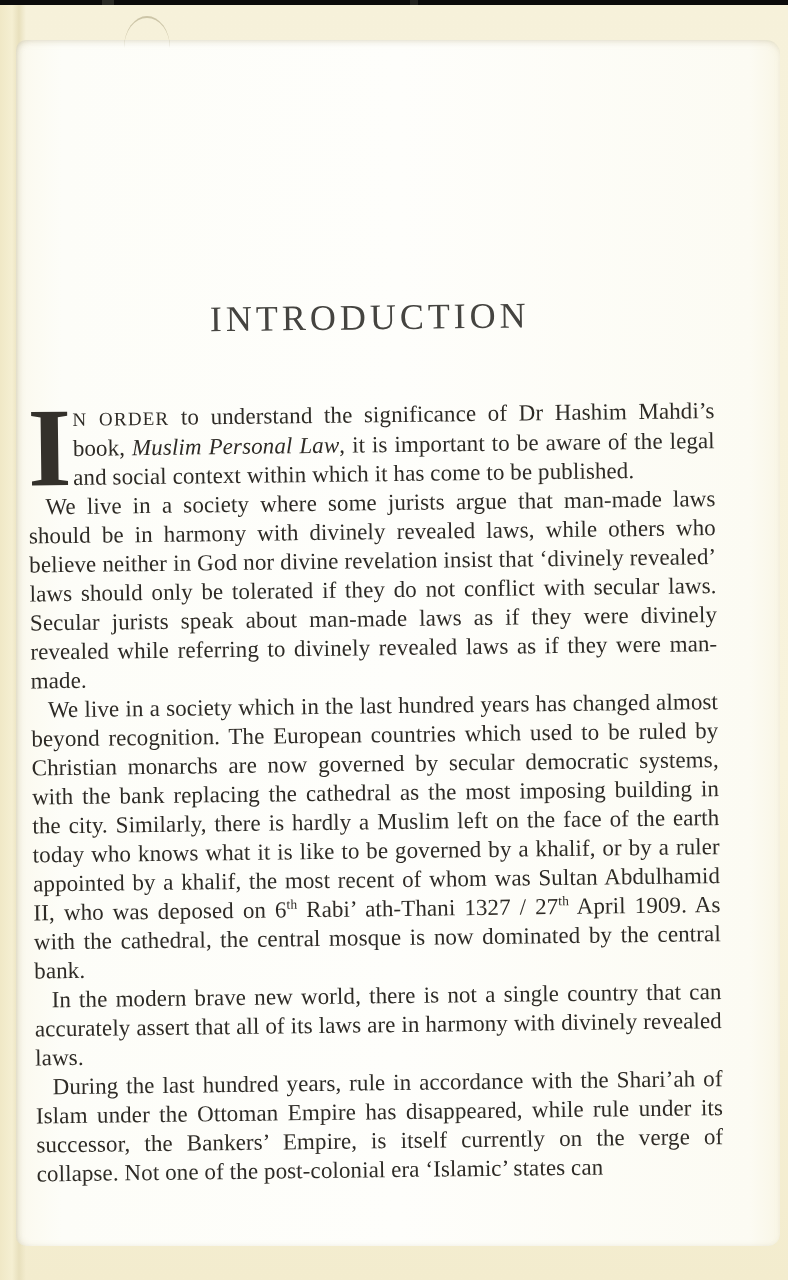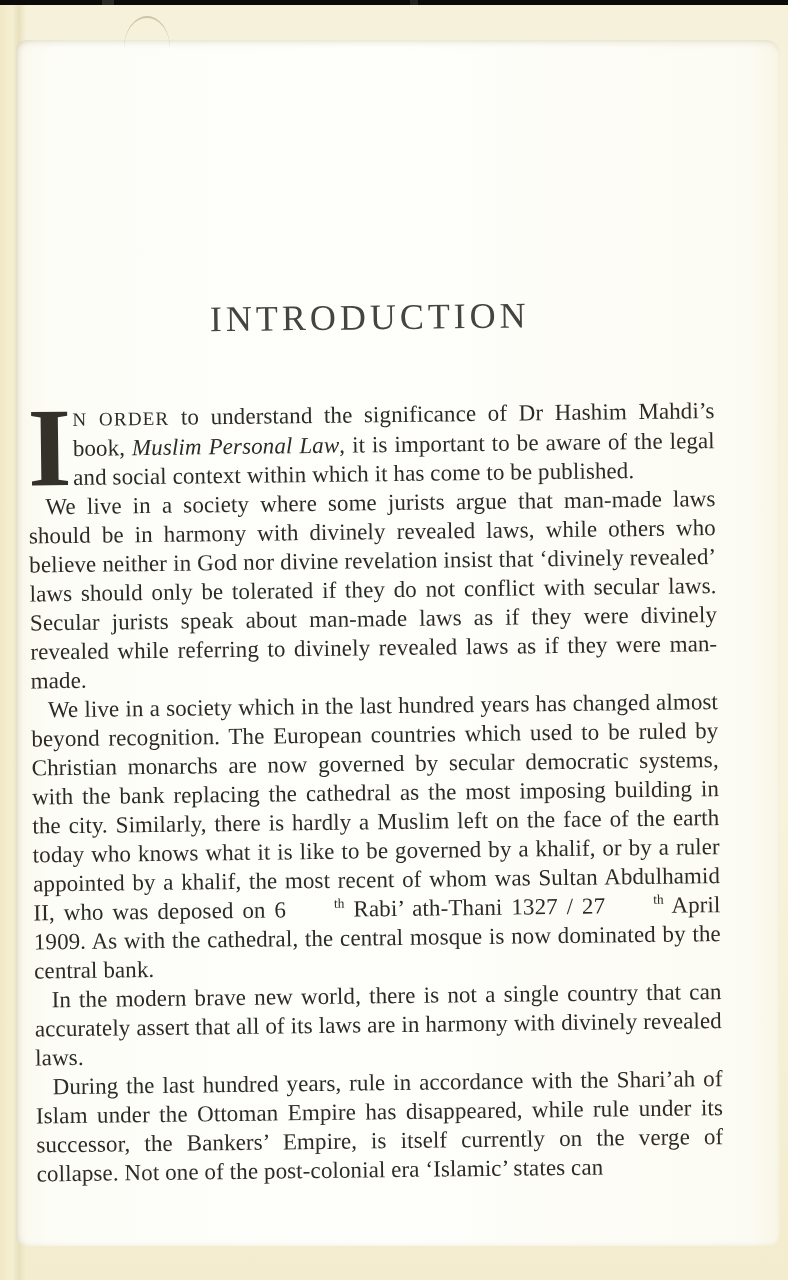--- a/index.html
+++ b/index.html
@@ -73,21 +73,20 @@
   }
   .smallcaps {
     font-size: 19px;
     letter-spacing: 1.2px;
   }
   em.book-title { font-style: italic; }
   sup.ord {
     font-size: 0.58em;
     line-height: 0;
     vertical-align: super;
-    margin-left: 48px;
   }
 </style>
 </head>
 <body>
 
 <div class="scan-root">
   <div class="top-scan-bar"></div>
   <div class="sheet">
     <div class="page-curl"></div>
   </div>

